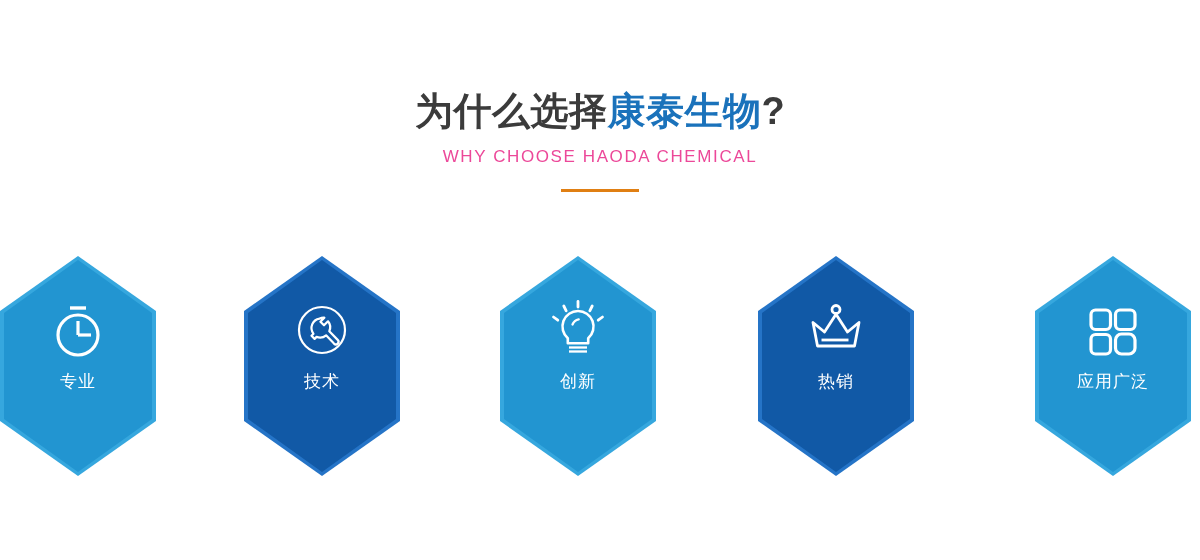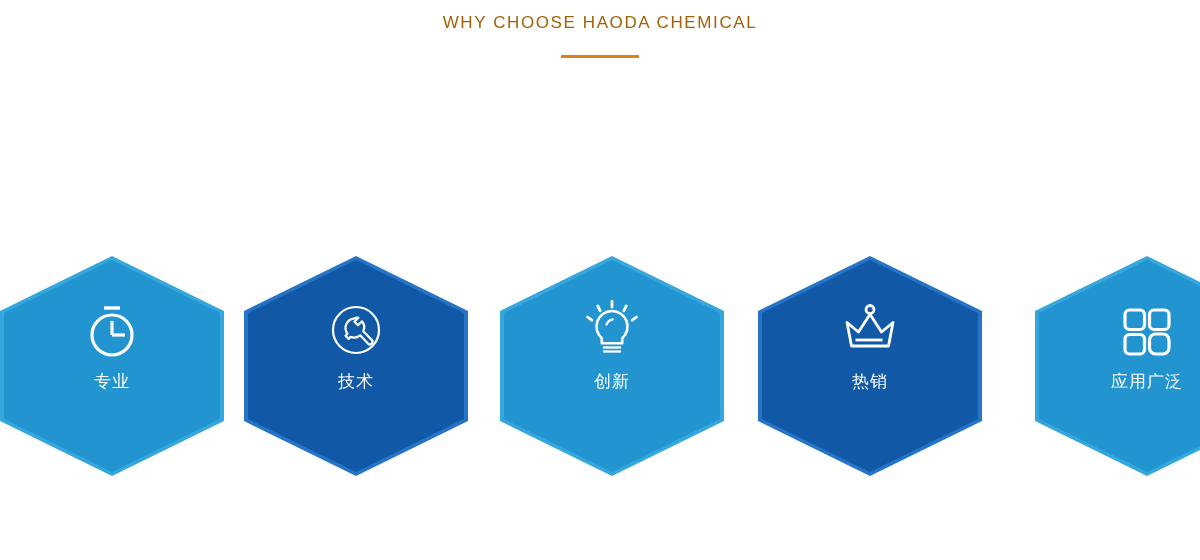--- a/index.html
+++ b/index.html
@@ -55,21 +55,21 @@
   .hex-row {
     position: absolute;
     top: 256px;
     left: 0;
     width: 1200px;
     height: 220px;
   }
   .hex-card {
     position: absolute;
     top: 0;
-    width: 224px;
+    width: 156px;
     height: 220px;
   }
   .hex-card.c0 { left: 0px; }
   .hex-card.c1 { left: 244px; }
   .hex-card.c2 { left: 500px; }
   .hex-card.c3 { left: 758px; }
   .hex-card.c4 { left: 1011px; margin-left: 24px; }
 
   .hex-outer {
     position: absolute;
@@ -105,21 +105,22 @@
     line-height: 22px;
     color: #ffffff;
     letter-spacing: 1px;
     white-space: nowrap;
   }
 </style>
 </head>
 <body style="background: rgb(255, 255, 255);">
 
 <div class="section-header">
-  <p class="subtitle" style="color: #a16207;">WHY CHOOSE HAODA CHEMICAL</p>
+  <h1 class="title" style="color: rgb(59, 59, 59);"><span>为什么选择</span><span class="brand" style="color: rgb(26, 114, 187);">康泰生物</span><span class="qmark" style="color: rgb(59, 59, 59);">?</span></h1>
+  <p class="subtitle" style="color: #ec4899;">WHY CHOOSE HAODA CHEMICAL</p>
   <div class="divider" style="background: rgb(224, 127, 19);"></div>
 </div>
 
 <div class="hex-row">
 
   <div class="hex-card c0">
     <div class="hex-outer" style="background: rgb(54, 167, 222);"></div>
     <div class="hex-inner" style="background: rgb(34, 149, 209);"></div>
     <div class="hex-content">
       <svg class="hex-icon" viewBox="0 0 64 64">

